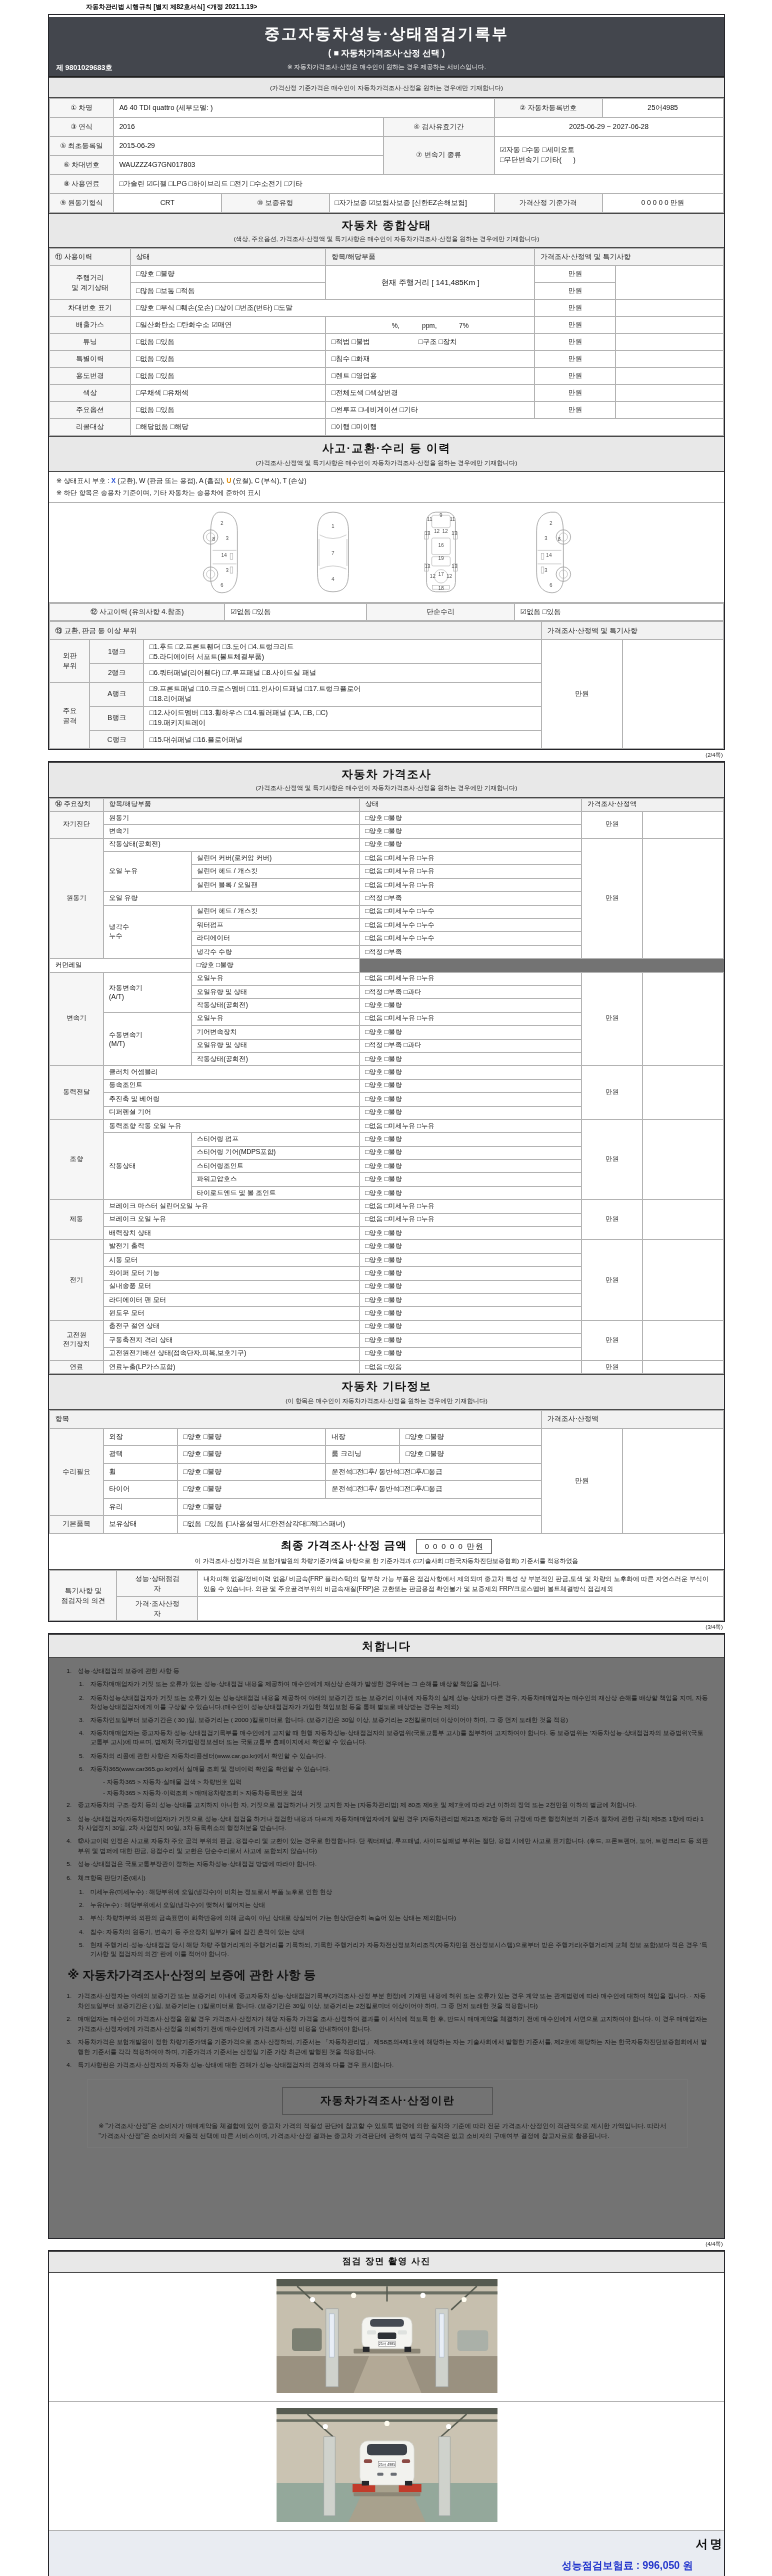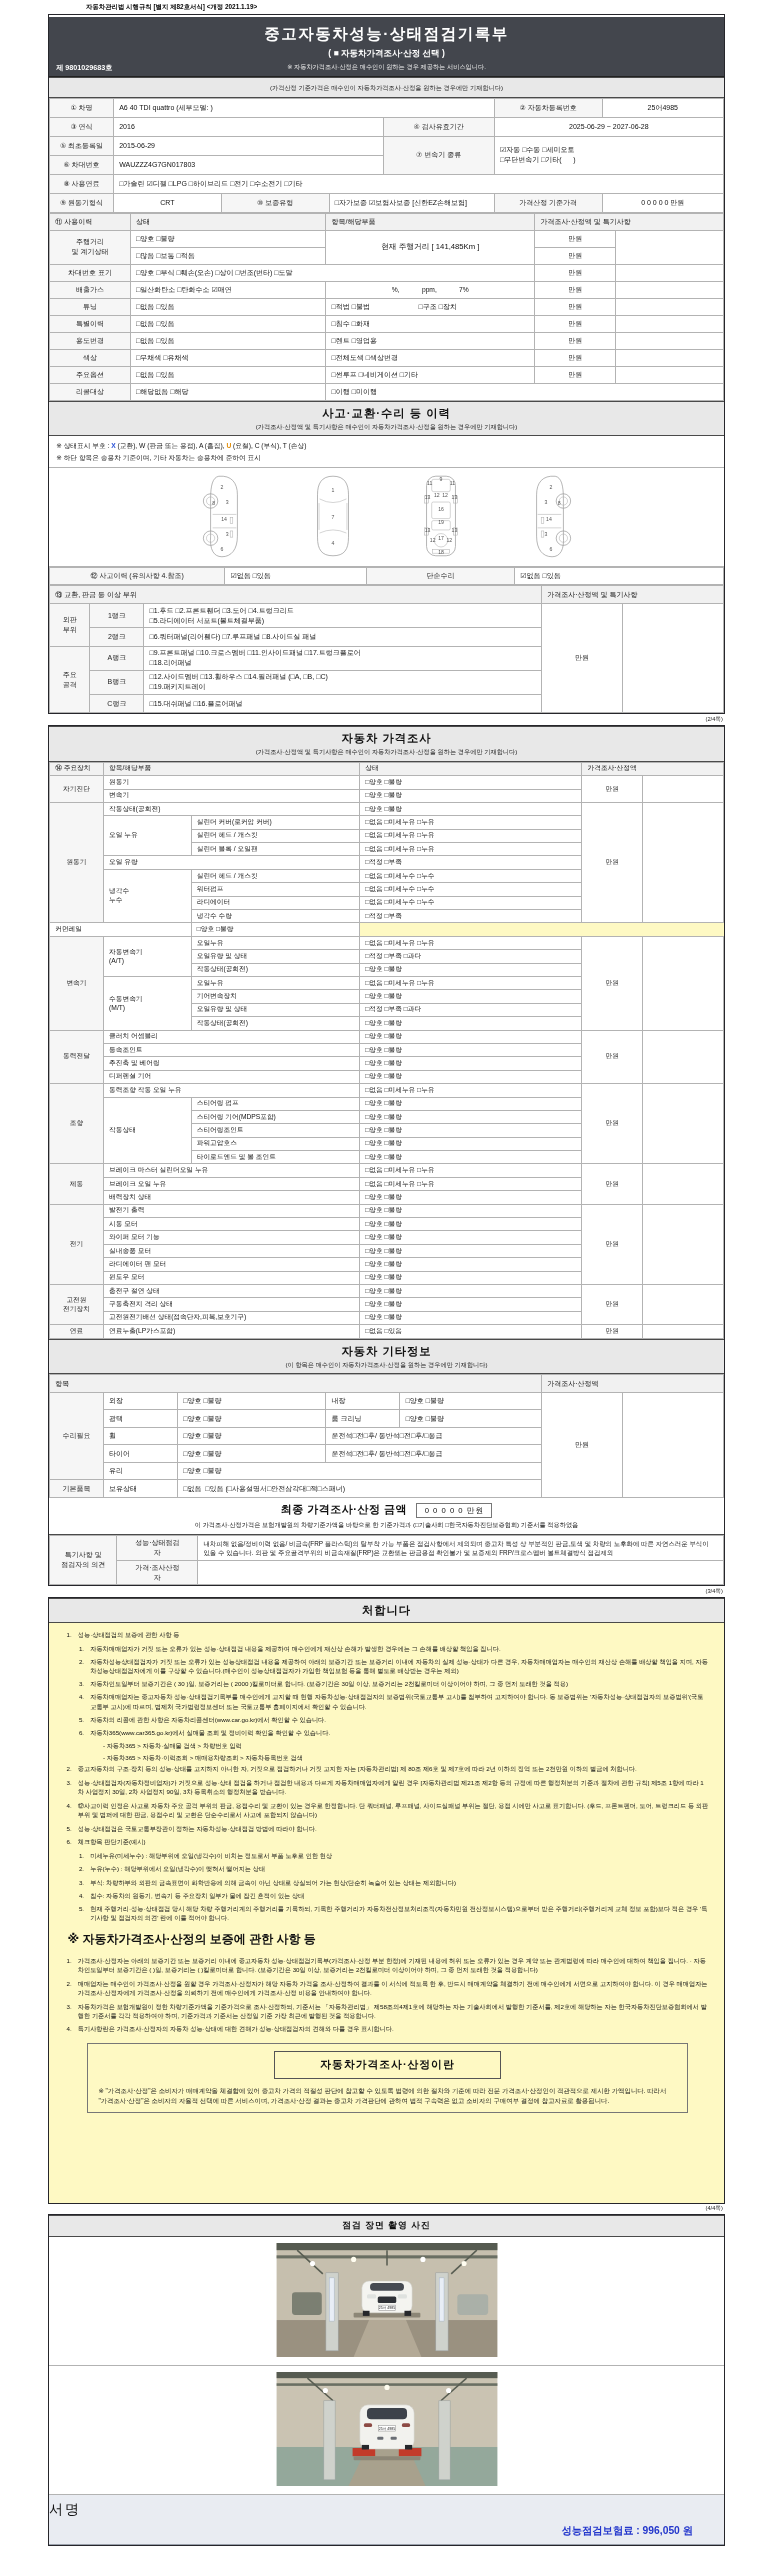--- a/index.html
+++ b/index.html
@@ -1,20 +1,20 @@
 <!DOCTYPE html>
 <html style="font-size:8.2px"><head>
 <meta charset="utf-8">
 <style>
 *{box-sizing:border-box;margin:0;padding:0}
 html,body{width:773px;background:#fff}
 body{height:2576px;overflow:hidden;font-family:"Liberation Sans","DejaVu Sans",sans-serif;color:#111}
 .sheet{width:677px;margin-left:48px}
 .reg{font-size:6.4px;font-weight:bold;padding:2.6px 0 2.1px 38px;color:#000}
-.pagebox{border:1.5px solid #26262b;background:#fef9c3}
+.pagebox{border:1.5px solid #26262b;background:#737373}
 .mark{text-align:right;font-size:5.7px;padding:1.5px 2.1px 1px 0;color:#222}
 .whitegap{height:2.6px;background:#fff}
 .dark{background:#43464d;color:#fff;text-align:center;padding:6.7px 0 4.1px;position:relative;border-bottom:1px solid #222}
 .dark .t{font-size:15.5px;font-weight:bold;letter-spacing:1.5px}
 .dark .s{font-size:8.5px;font-weight:bold;margin-top:3.1px}
 .dark .n{font-size:6.2px;margin-top:2.6px;color:#eee}
 .dark .no{position:absolute;left:7.2px;bottom:2.6px;font-size:7.2px;font-weight:bold}
 .band{background:#e8e8e8;text-align:center;padding:4.1px 0 3.6px;border-bottom:1px solid #4a4a4a;border-top:0.5px solid #4a4a4a}
 .band .t{font-size:11.3px;font-weight:bold;letter-spacing:1px}
 .band .s{font-size:6.2px;margin-top:2.1px;color:#222}
@@ -50,25 +50,25 @@
 .final .fv{display:inline-block;border:0.5px solid #777;padding:1.5px 7.2px;font-size:7.7px;letter-spacing:1px;background:#fff}
 .final .fn{font-size:6.2px;margin-top:2.6px}
 .legal{padding:7.2px 15.5px 4.1px 17.5px;font-size:6.2px;line-height:1.48;height:580px;overflow:hidden}
 .legal .li{display:flex;margin-bottom:4.6px}
 .legal .no{flex:none;width:11.3px;font-weight:normal}
 .legal .subs{margin-left:12.4px}
 .legal .subs .li{margin-bottom:4.1px}
 .legal .bullet{margin-left:24px;margin-bottom:2.1px}
 .legal .whead{font-size:12px;font-weight:bold;margin:8.2px 0 7.2px 1px}
 .pbox{border:0.8px solid #777;margin:9.3px 20.6px 2.1px;padding:7.2px 10.3px 6.2px}
-.pbox .ptitle{border:1px solid #555;width:227px;margin:0 auto 6.2px;text-align:center;font-size:10.8px;font-weight:bold;padding:5.2px 0;letter-spacing:1px}
+.pbox .ptitle{border:1px solid #555;width:211px;margin:0 auto 6.2px;text-align:center;font-size:10.8px;font-weight:bold;padding:5.2px 0;letter-spacing:1px}
 .pbox .ptext{font-size:6.4px;line-height:1.55}
 .photo-cell{padding:6.2px 0;text-align:center;border-bottom:0.5px solid #b3b3b3;background:#fff}
 .signband{background:#e9ecf2;padding:5.2px 0 6.2px;border-bottom:0.5px solid #9aa0ab}
-.signband .st{text-align:left;font-size:14px;font-weight:normal;letter-spacing:2.1px;margin-bottom:5.2px}
+.signband .st{text-align:right;font-size:12px;font-weight:bold;letter-spacing:2.1px;margin-bottom:5.2px}
 .signband .fee{text-align:right;padding-right:31px;font-size:10.3px;font-weight:bold;color:#2336cc}
 </style>
 </head>
 <body>
 
 <div class="sheet">
   <div class="reg">자동차관리법 시행규칙 [별지 제82호서식] &lt;개정 2021.1.19&gt;</div>
 
   <div class="pagebox">
     <div class="whitegap"></div>
@@ -128,20 +128,24 @@
             <td class="lbl">⑨ 원동기형식</td>
             <td colspan="2">CRT</td>
             <td colspan="2" class="lbl">⑩ 보증유형</td>
             <td colspan="3" class="chk">□자가보증 ☑보험사보증 [신한EZ손해보험]</td>
             <td colspan="2" class="lbl">가격산정 기준가격</td>
             <td colspan="2">0 0 0 0 0 만원</td>
           </tr>
         </tbody>
     </table>
 
+    <div class="band">
+      <div class="t">자동차 종합상태</div>
+      <div class="s">(색상, 주요옵션, 가격조사·산정액 및 특기사항은 매수인이 자동차가격조사·산정을 원하는 경우에만 기재합니다)</div>
+    </div>
     <table class="grid overall" id="t-overall">
       <colgroup>
           <col style="width:12%">
           <col style="width:29%">
           <col style="width:31%">
           <col style="width:12%">
           <col style="width:16%">
         </colgroup>
       <tbody>
           <tr>

